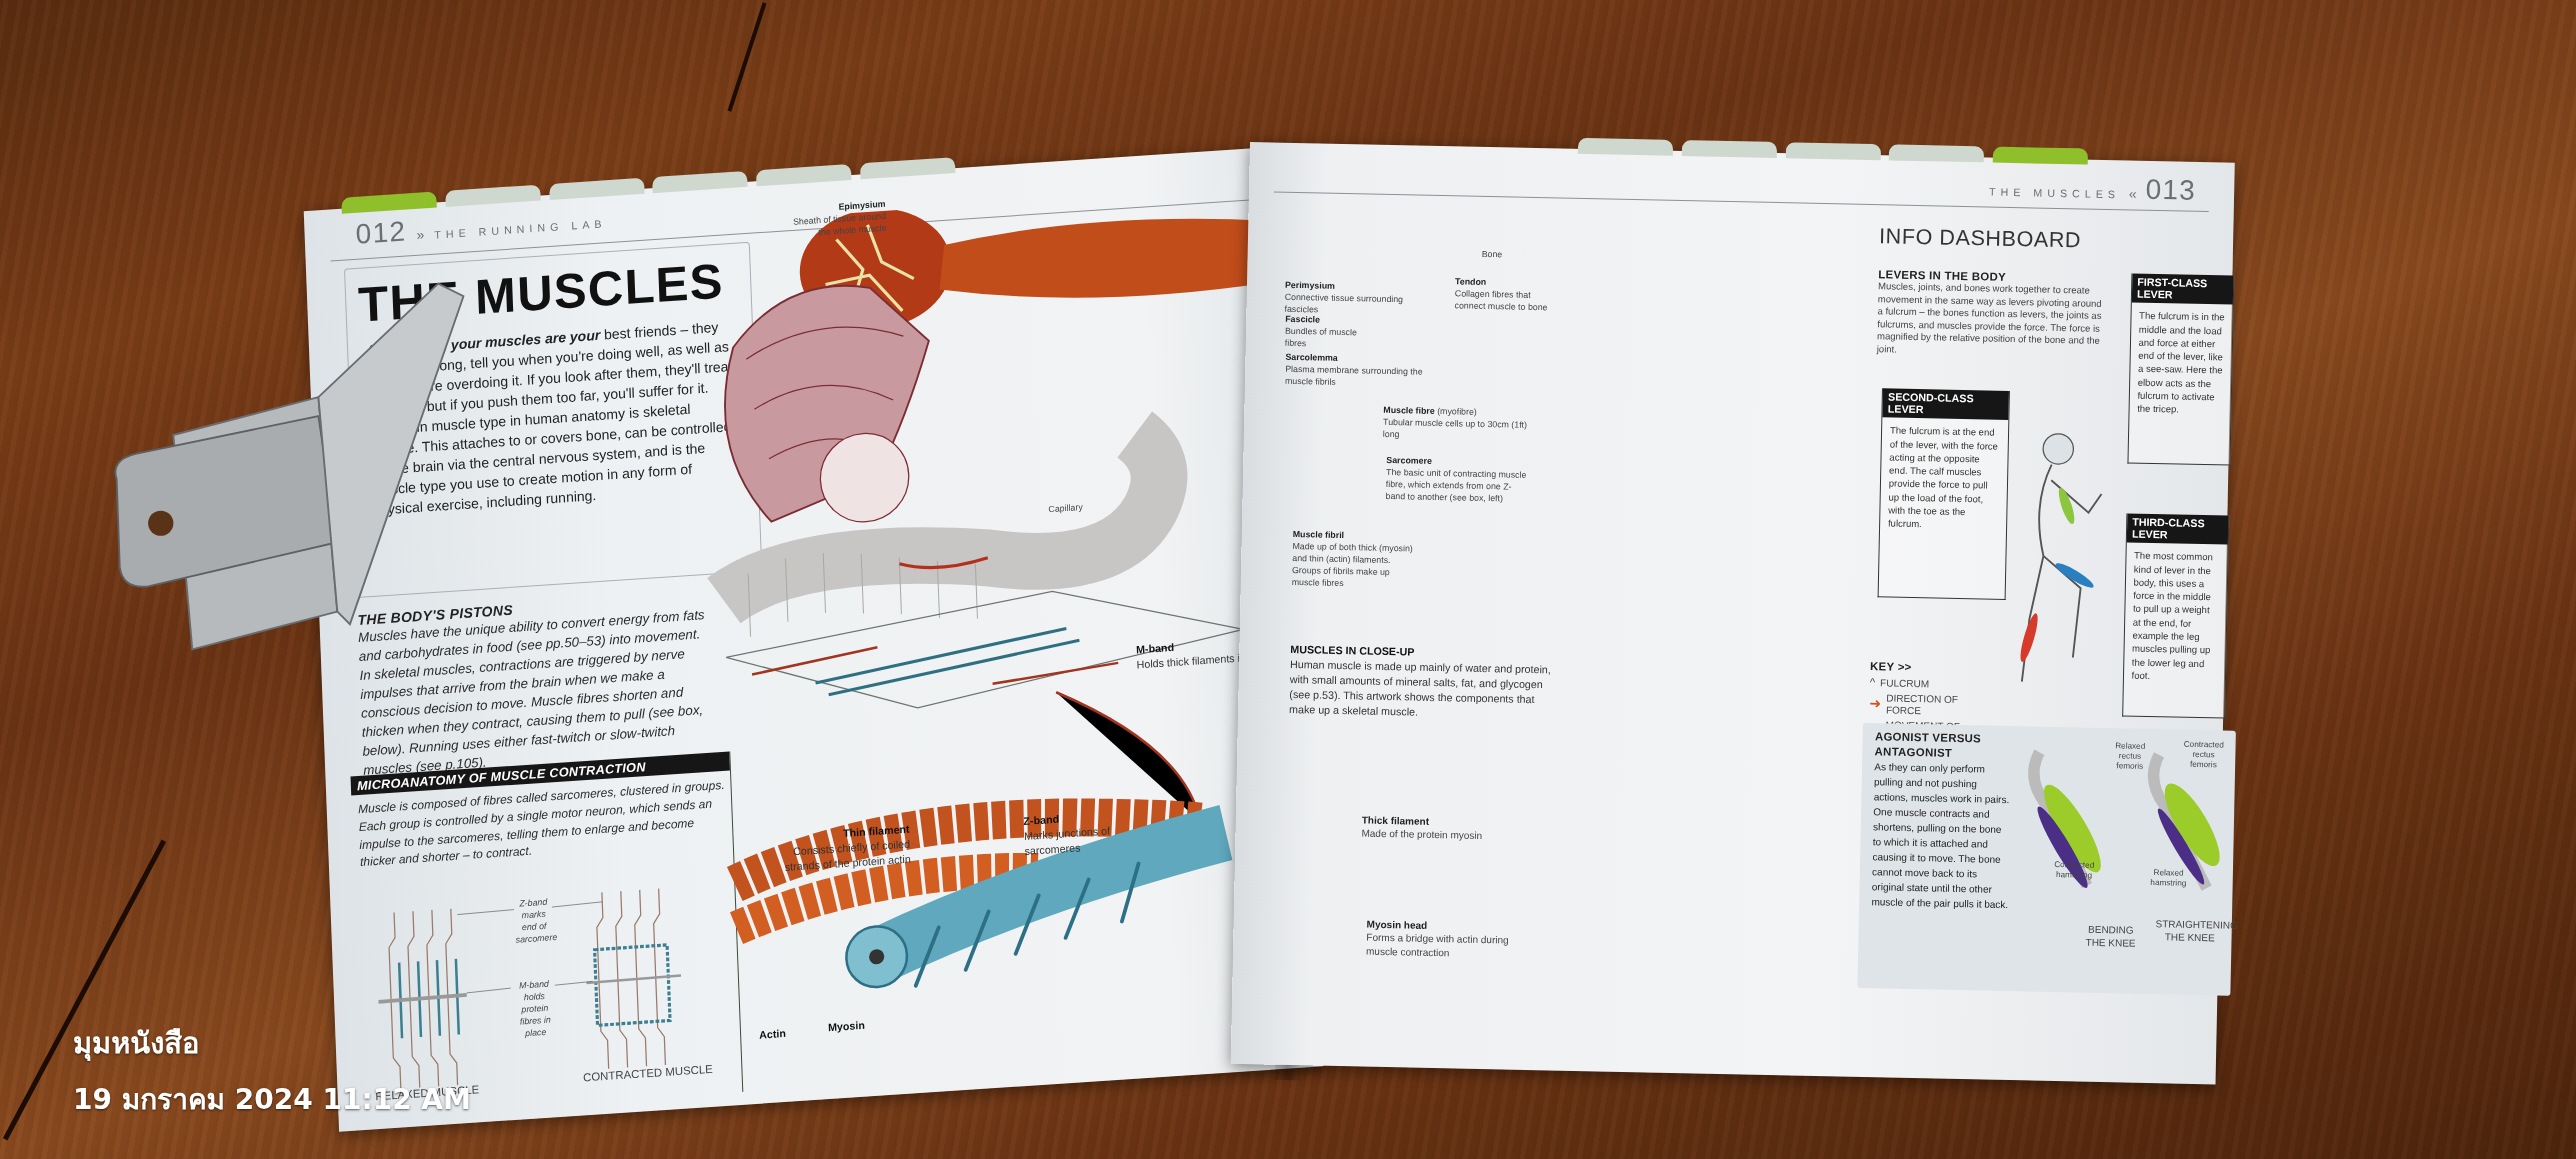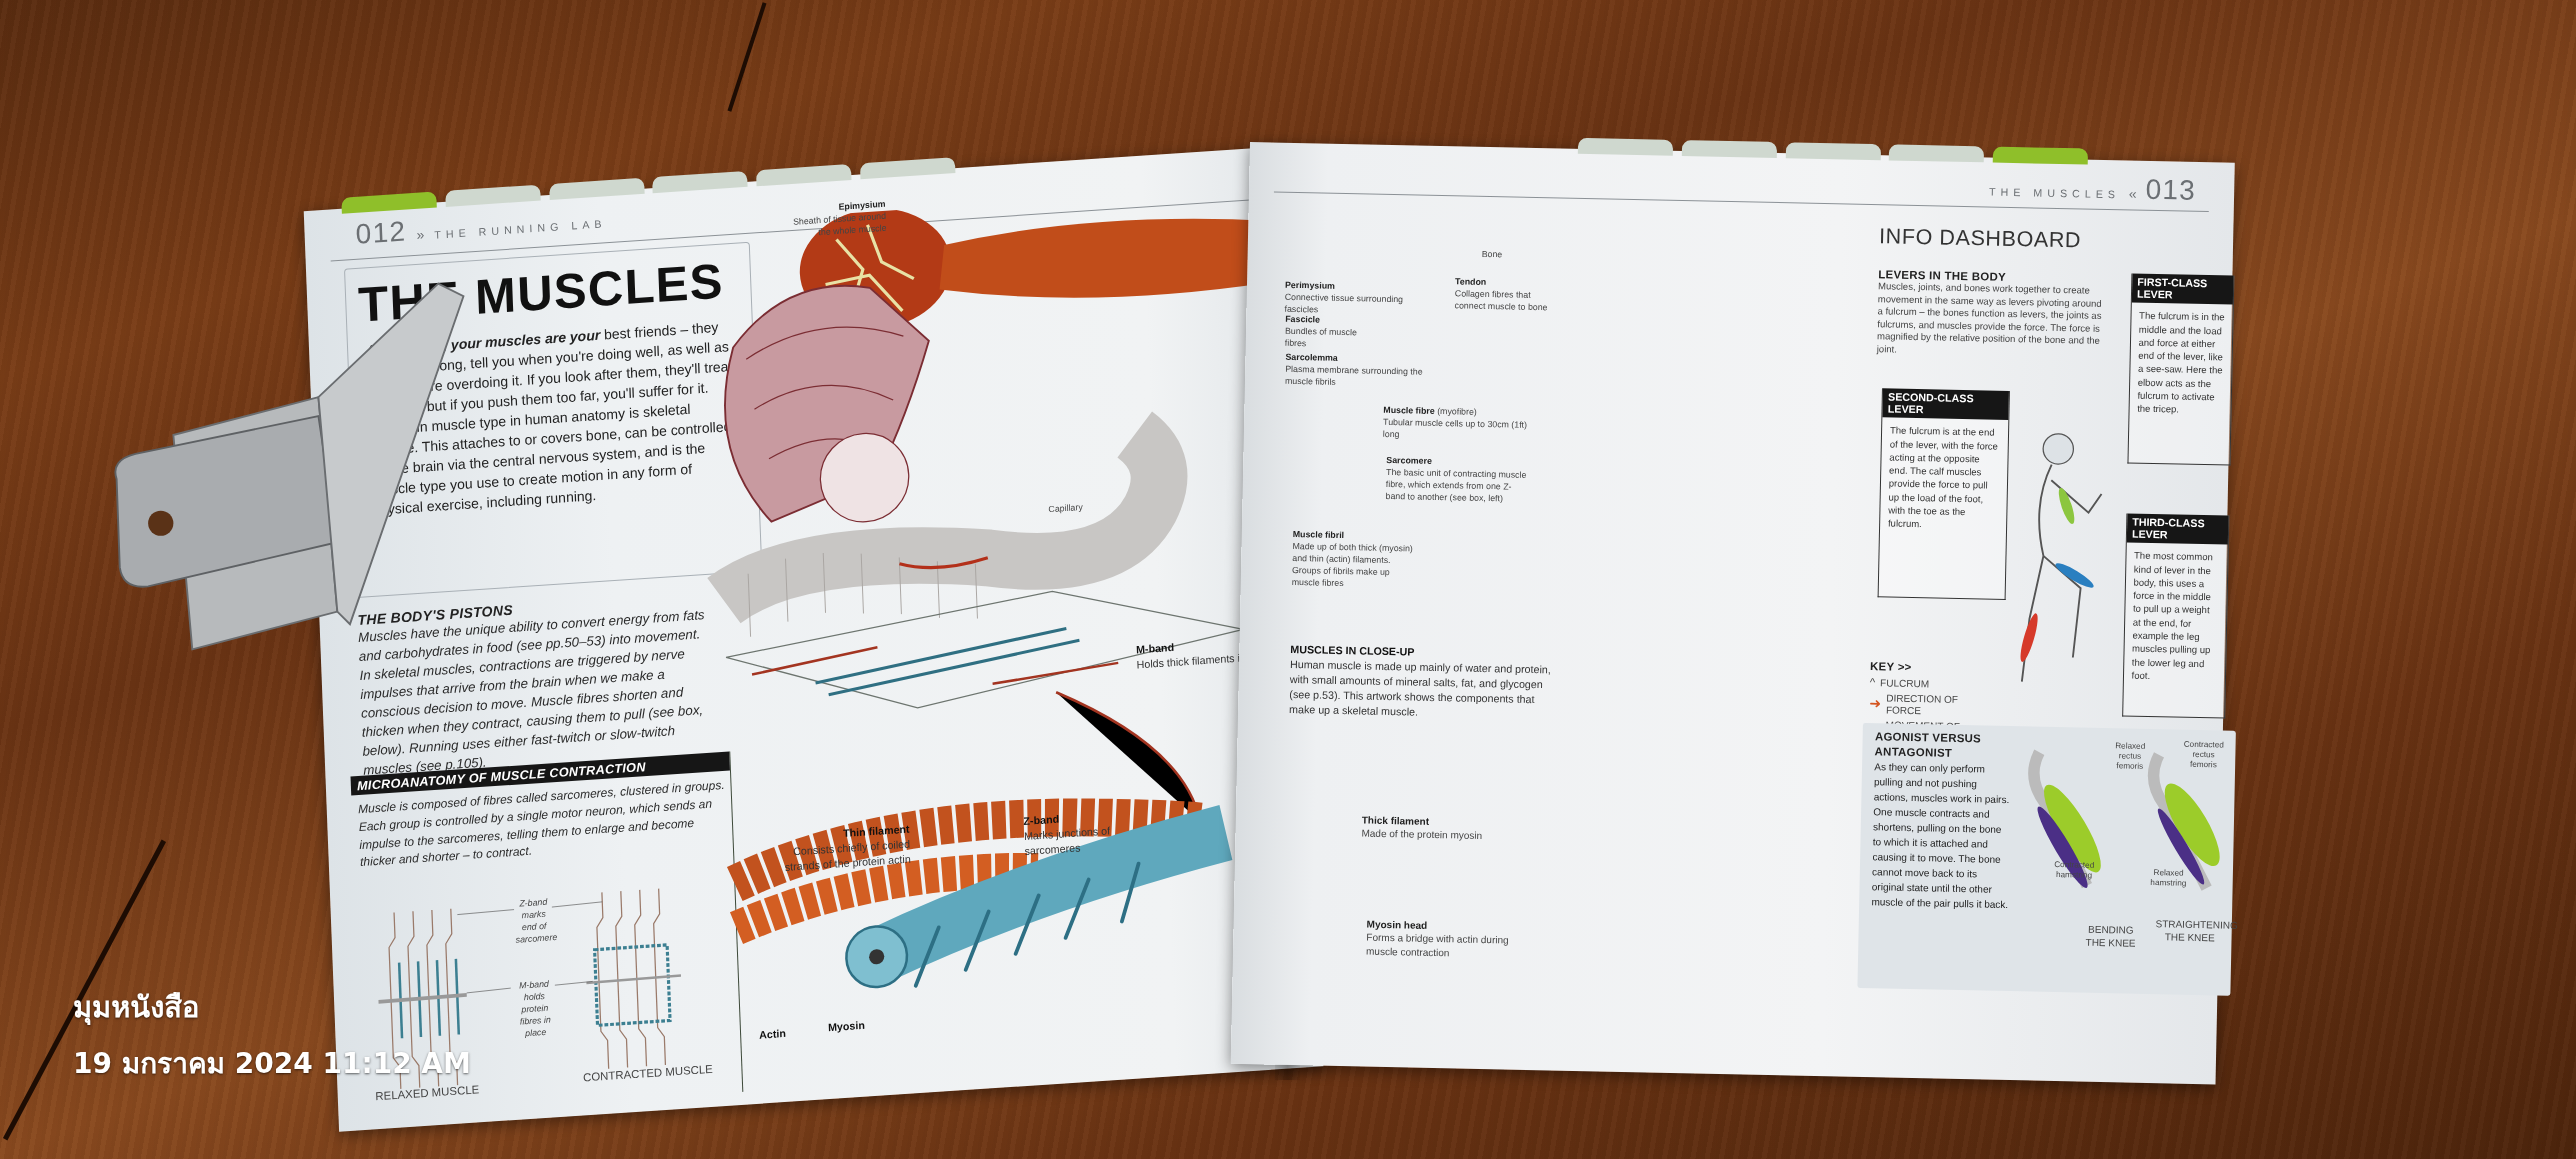--- a/index.html
+++ b/index.html
@@ -45,21 +45,21 @@
   .levers{position:absolute;top:44px;left:0;width:227px;}
   .lvbox{position:absolute;border:1.3px solid #333;border-top:none;background:rgba(255,255,255,0.35);}
   .lvhead{background:#161616;color:#fff;font-weight:bold;font-size:10.7px;padding:1.9px 5px;line-height:12.6px;}
   .lvtext{font-size:9.5px;line-height:13.3px;color:#333;padding:6.3px 7.6px;}
   .key{position:absolute;left:0;top:436px;width:101px;}
   .keyrow{display:flex;align-items:center;gap:5px;font-size:10px;color:#444;line-height:11.4px;margin-bottom:3.8px;}
   .agon{position:absolute;left:-6.3px;top:499px;width:373px;height:265px;background:#dfe4e8;border-radius:2.5px;}
   .agtext{position:absolute;left:12.6px;top:6.3px;width:139px;font-size:11.4px;line-height:15px;color:#222;}
   .caption{position:absolute;font-size:10px;color:#444;text-align:center;line-height:12.6px;}
   .clip{position:absolute;left:110px;top:271px;width:379px;height:391px;}
-  .watermark{position:absolute;left:73px;color:#fff;font-weight:bold;text-shadow:0 1.3px 2.5px rgba(0,0,0,0.6);font-family:"DejaVu Sans",sans-serif;}
+  .watermark{position:absolute;left:73px;color:#fff;font-weight:bold;text-shadow:0 1.3px 2.5px rgba(0,0,0,0.6);font-family:"DejaVu Sans",sans-serif;margin-top:36px;}
 </style>
 </head>
 <body>
 
 <div class="grain"></div>
 <div class="seam" style="left:82px;top:821px;width:5px;height:338px;transform:rotate(28deg);"></div>
 <div class="seam" style="left:745px;top:0;width:3.8px;height:114px;transform:rotate(18deg);"></div>
 
 <div class="book">
 

